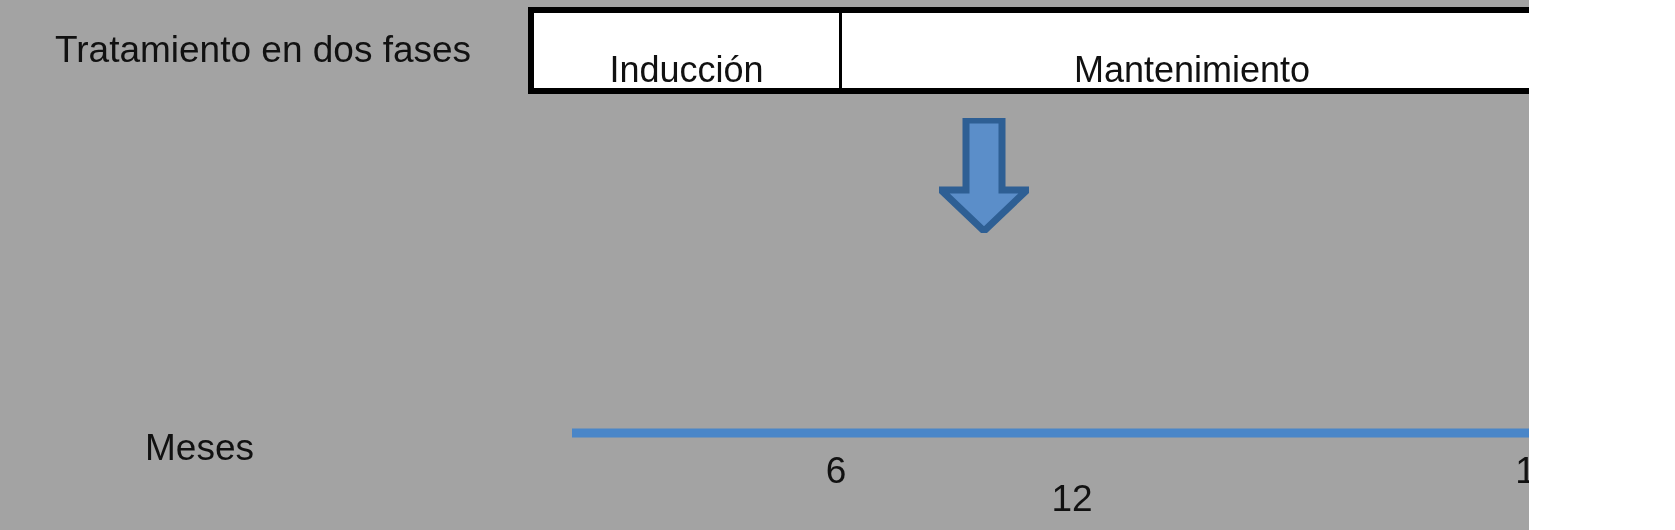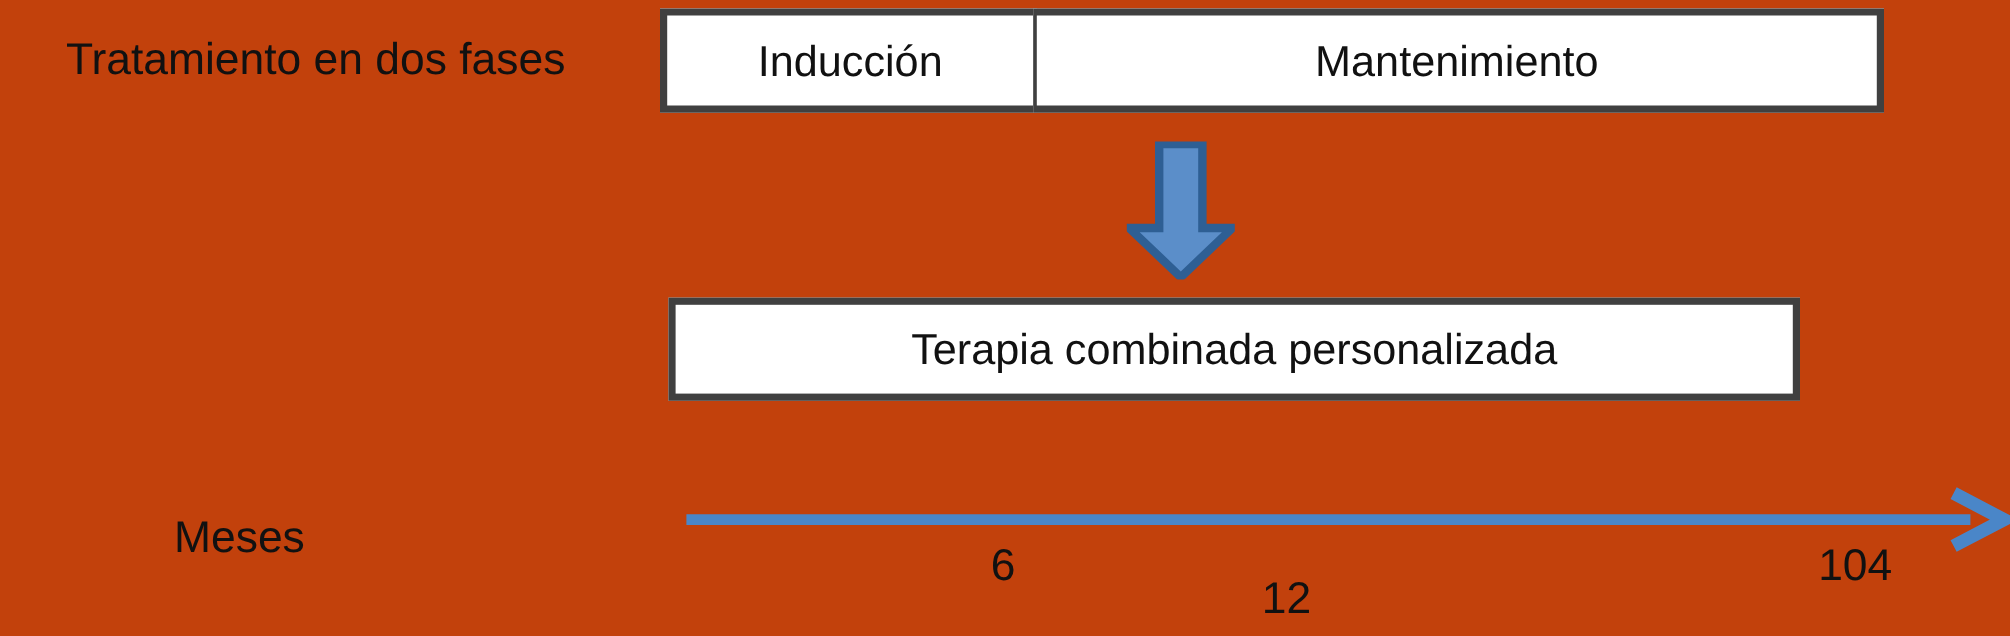--- a/index.html
+++ b/index.html
@@ -6,23 +6,23 @@
     margin: 0;
     padding: 0;
     background: #ffffff;
   }
   body {
     font-family: "Liberation Sans", sans-serif;
     color: #000000;
   }
   #stage {
     position: relative;
-    width: 1675px;
+    width: 1529px;
     height: 530px;
-    background: #c2410c;
+    background: #a3a3a3;
     overflow: hidden;
   }
 
   
   .row-label {
     position: absolute;
     font-size: 37px;
     line-height: 1;
     color: #111111;
     white-space: nowrap;
@@ -30,25 +30,24 @@
   }
   #label-two-phase { left: 55px;  top: 31px; }
   #label-one-phase { left: 8px;   top: 281px; }
   #label-months    { left: 145px; top: 429px; }
 
   
   .phase-box {
     position: absolute;
     box-sizing: border-box;
     background: #ffffff;
-    border: 6px solid #404040;
+    border: 6px solid #000000;
     display: flex;
-    align-items: center;
+    align-items: flex-end;
     justify-content: center;
-    margin-left: 22px;
   }
   .phase-box .box-text {
     font-size: 36px;
     line-height: 1;
     color: #111111;
     white-space: nowrap;
   }
 
   #box-induccion {
     left: 528px;
@@ -115,23 +114,20 @@
     <span class="box-text">Mantenimiento</span>
   </div>
 
   <div id="down-arrow">
     <svg viewBox="0 0 90 115" width="90" height="115" aria-hidden="true">
       <polygon points="27,2 63,2 63,72 88,72 45,113 2,72 27,72" fill="#5b8ec9" stroke="#2e5f94" stroke-width="7" stroke-linejoin="miter"></polygon>
     </svg>
   </div>
 
 
-  <div class="phase-box" id="box-terapia">
-    <span class="box-text">Terapia combinada personalizada</span>
-  </div>
 
   <div id="timeline">
     <svg viewBox="0 0 1145 56" width="1145" height="56" aria-hidden="true">
       <line x1="42" y1="28" x2="1112" y2="28" stroke="#4a86c8" stroke-width="9" stroke-linecap="butt"></line>
       <polyline points="1098,6 1140,28 1098,50" fill="none" stroke="#4a86c8" stroke-width="11" stroke-linejoin="miter" stroke-linecap="butt"></polyline>
     </svg>
   </div>
 
   <div class="row-label" id="label-months">Meses</div>
 

